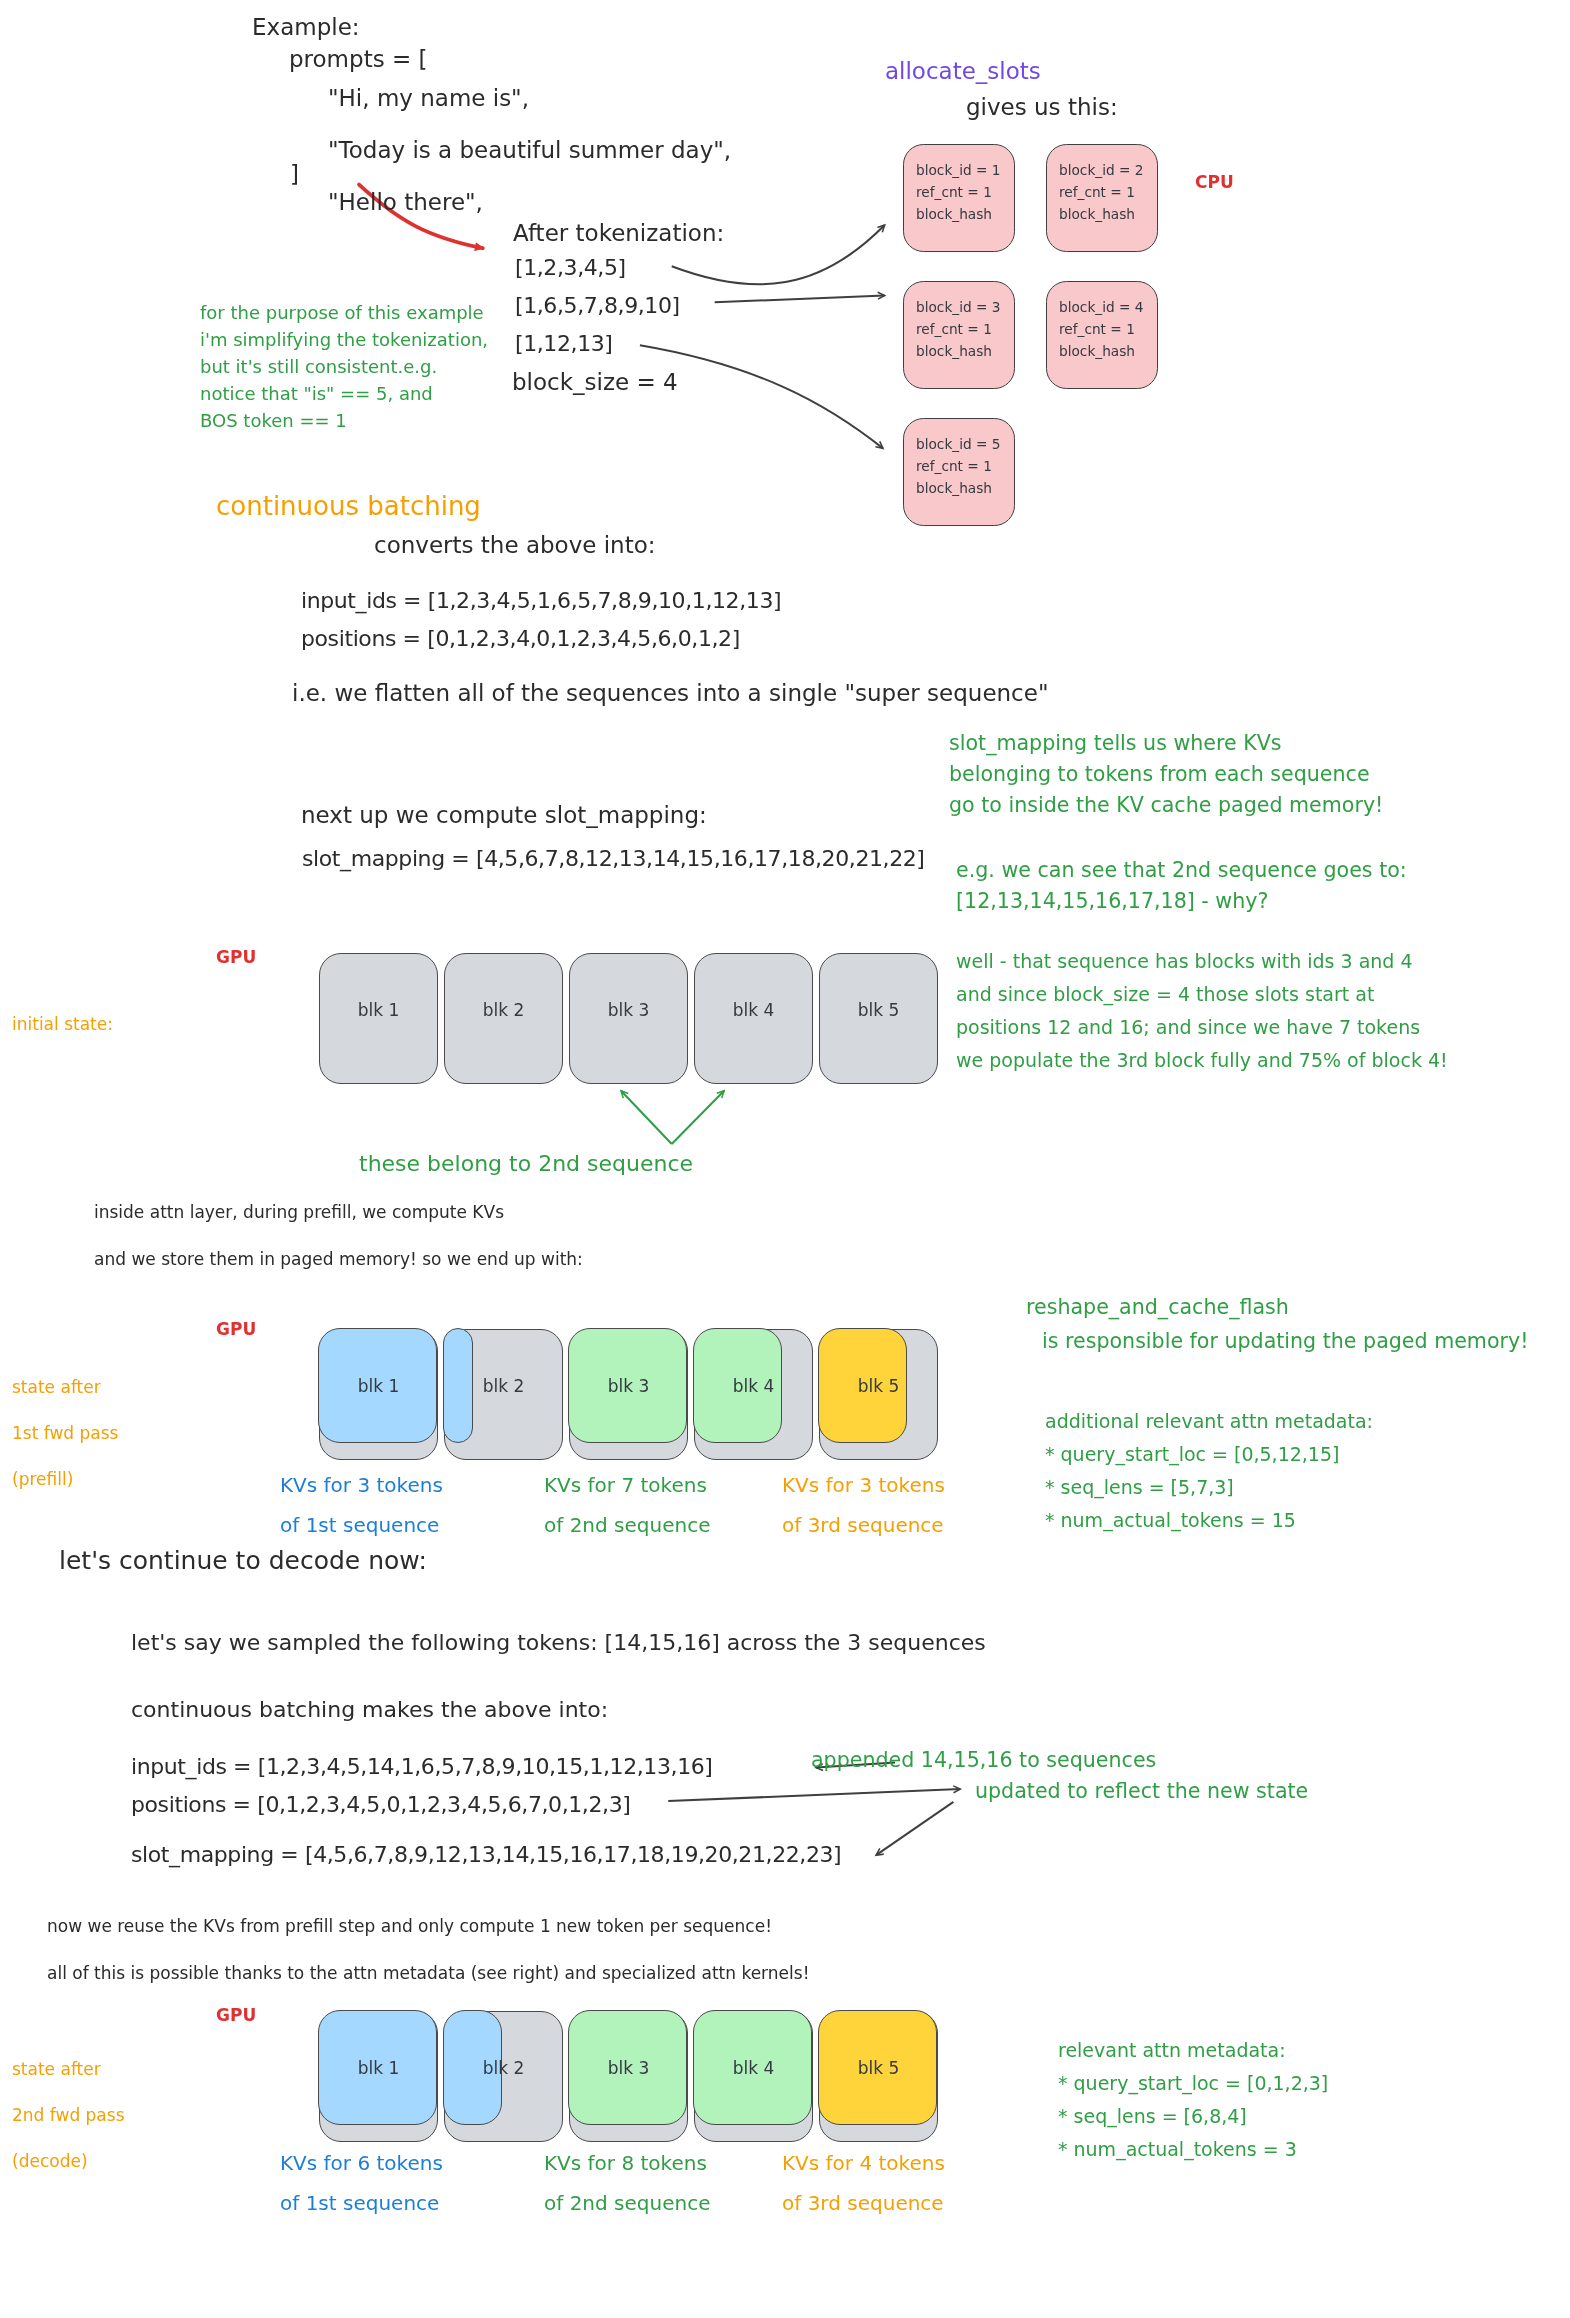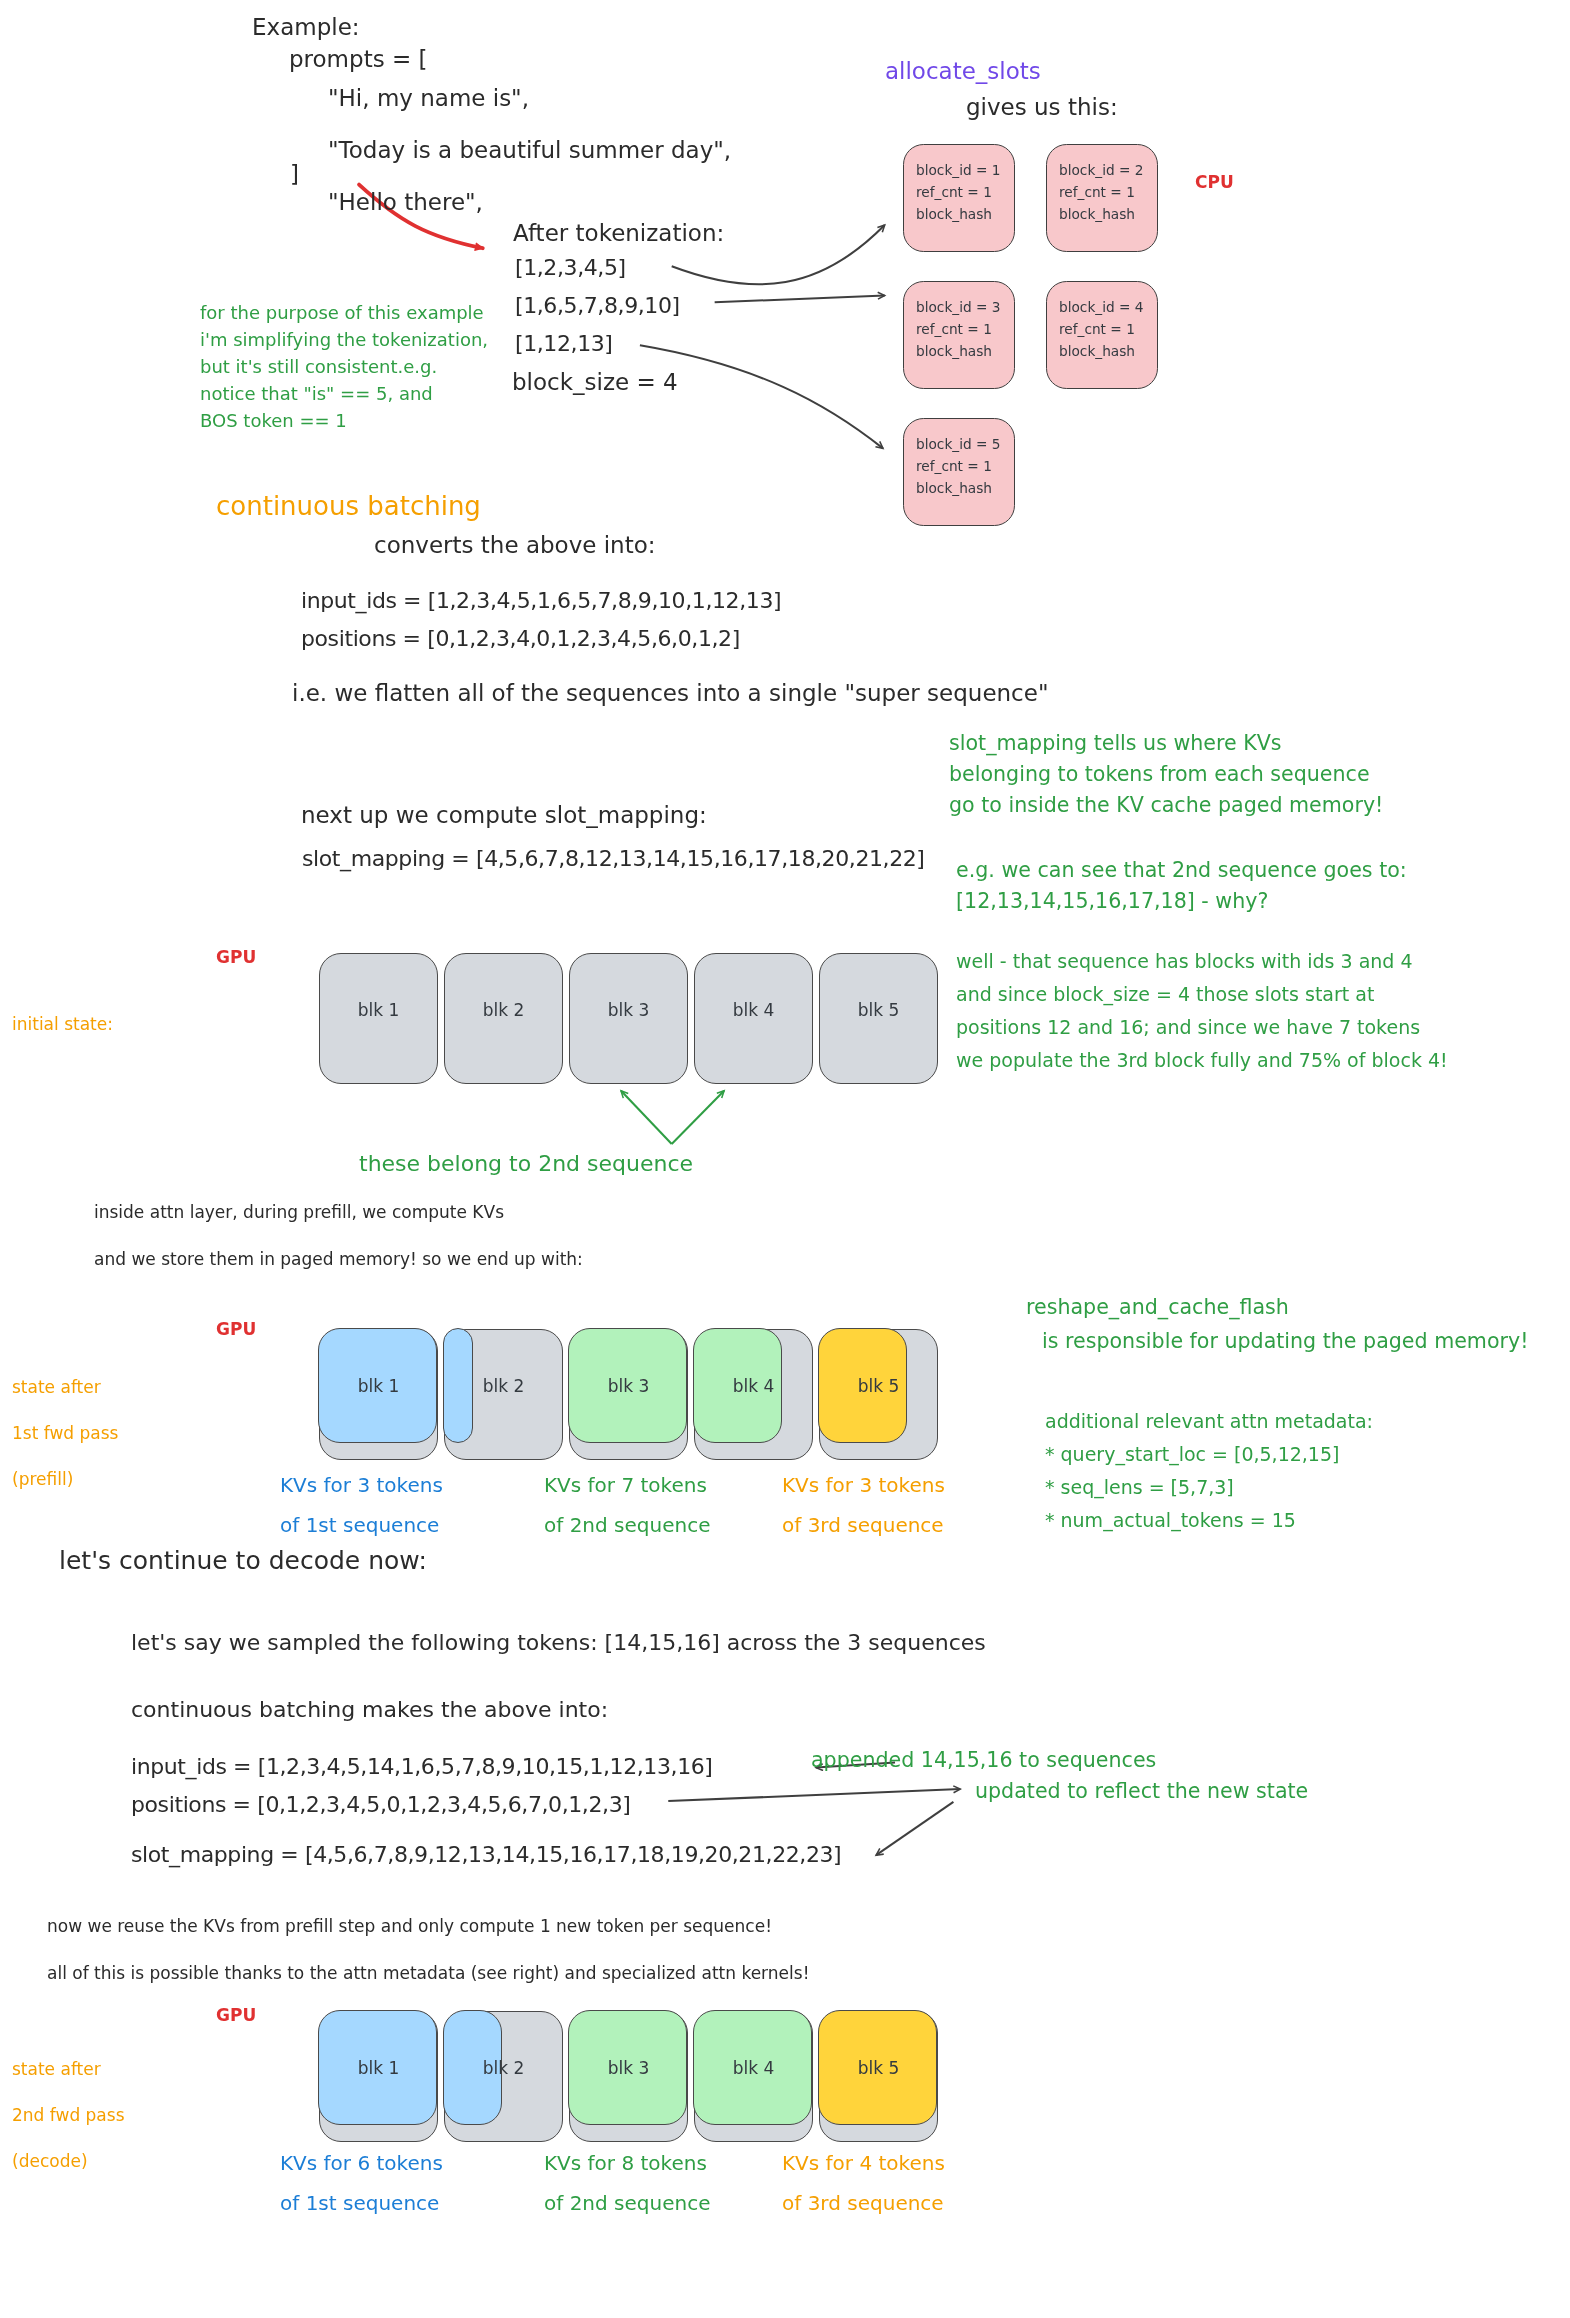--- a/index.html
+++ b/index.html
@@ -270,16 +270,22 @@
       </div>
       <div class="seq-label seq2" style="left: 544px; top: 2143px; position: absolute;">
         <div>KVs for 8 tokens</div>
         <div>of 2nd sequence</div>
       </div>
       <div class="seq-label seq3" style="left: 782px; top: 2143px; position: absolute;">
         <div>KVs for 4 tokens</div>
         <div>of 3rd sequence</div>
       </div>
     </div>
+  <div class="abs green f22" style="left:1058px;top:2034px;">
+      <div>relevant attn metadata:</div>
+      <div>* query_start_loc = [0,1,2,3]</div>
+      <div>* seq_lens = [6,8,4]</div>
+      <div>* num_actual_tokens = 3</div>
+    </div>
 
 
 </div>
 
 
 </body></html>

